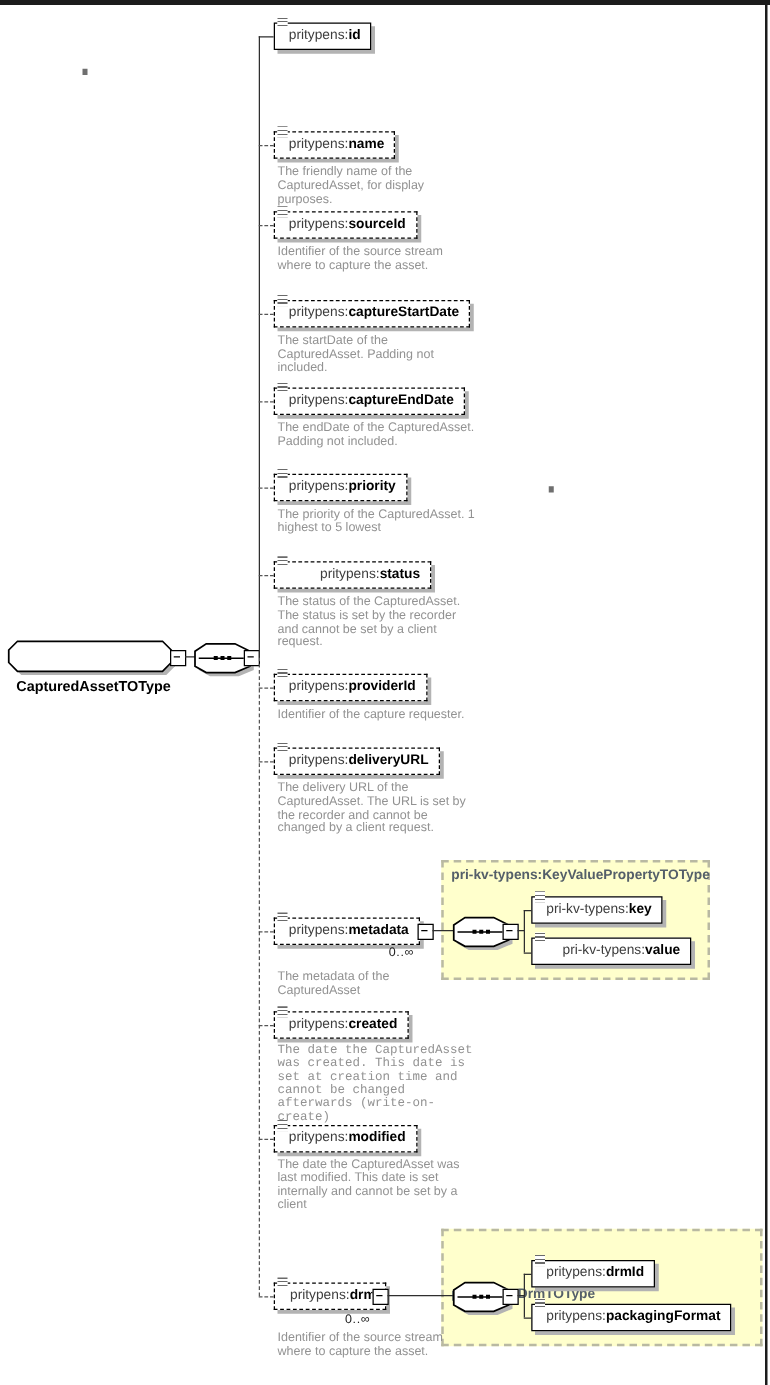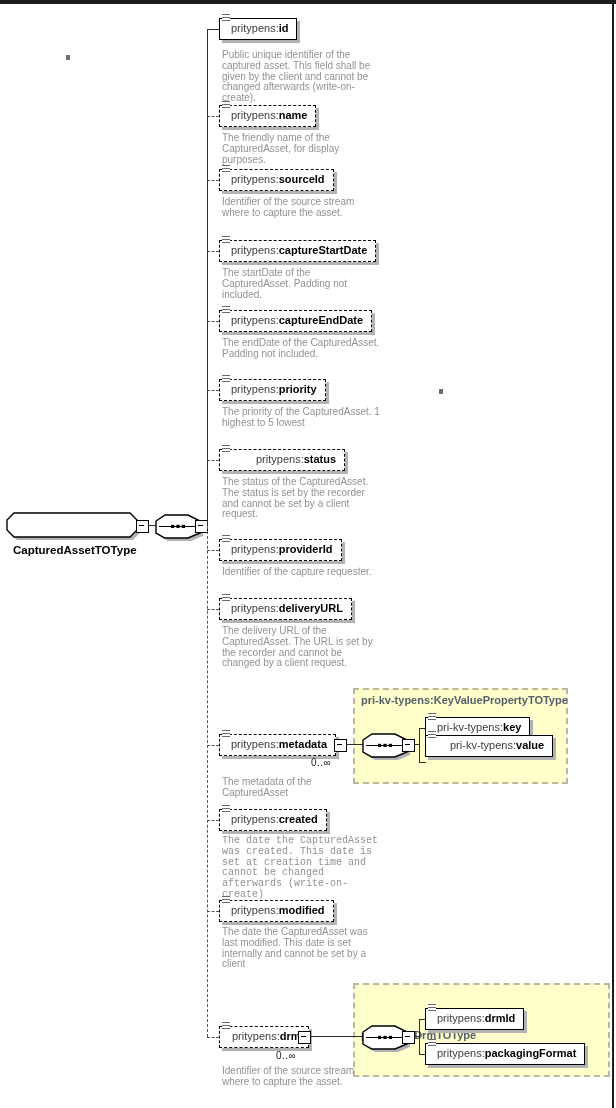--- a/index.html
+++ b/index.html
@@ -77,21 +77,20 @@
   <div class="hline dash" style="left:207px;top:609px;width:12px;"></div>
   <div class="hline dash" style="left:207px;top:745px;width:12px;"></div>
   <div class="hline dash" style="left:207px;top:820px;width:12px;"></div>
   <div class="hline dash" style="left:207px;top:911px;width:12px;"></div>
   <div class="hline dash" style="left:207px;top:1037px;width:12px;"></div>
 
   <div class="ebox" style="left:219px;top:18px;">
     <span class="eicon"></span>
     <span class="pfx">pritypens:</span><span class="lname">id</span>
   </div>
-  <div class="doc" style="left:222px;top:50px;">Public unique identifier of the captured asset. This field shall be given by the client and cannot be changed afterwards (write-on-create).</div>
 
   <div class="ebox dashed" style="left:219px;top:105px;">
     <span class="eicon"></span>
     <span class="pfx">pritypens:</span><span class="lname">name</span>
   </div>
   <div class="doc" style="left:222px;top:133px;">The friendly name of the CapturedAsset, for display purposes.</div>
 
   <div class="ebox dashed" style="left:219px;top:169px;">
     <span class="eicon"></span>
     <span class="pfx">pritypens:</span><span class="lname">sourceId</span>
@@ -157,21 +156,21 @@
   <div class="toggle" style="left:402px;top:739px;"></div>
   <div class="hline" style="left:414px;top:744px;width:6px;"></div>
   <div class="vline" style="left:419px;top:728px;height:34px;"></div>
   <div class="hline" style="left:419px;top:728px;width:7px;"></div>
   <div class="hline" style="left:419px;top:762px;width:7px;"></div>
 
   <div class="ebox" style="left:425px;top:717px;">
     <span class="eicon"></span>
     <span class="pfx">pri-kv-typens:</span><span class="lname">key</span>
   </div>
-  <div class="ebox" style="left:425px;top:735px;padding-left:24px;">
+  <div class="ebox" style="left:425px;top:750px;padding-left:24px;">
     <span class="eicon"></span>
     <span class="pfx">pri-kv-typens:</span><span class="lname">value</span>
   </div>
 
   <div class="ebox dashed" style="left:219px;top:809px;">
     <span class="eicon"></span>
     <span class="pfx">pritypens:</span><span class="lname">created</span>
   </div>
   <div class="doc" style="left:222px;top:836px;font-family:Liberation Mono, monospace;">The date the CapturedAsset was created. This date is set at creation time and cannot be changed afterwards (write-on-create)</div>
 

